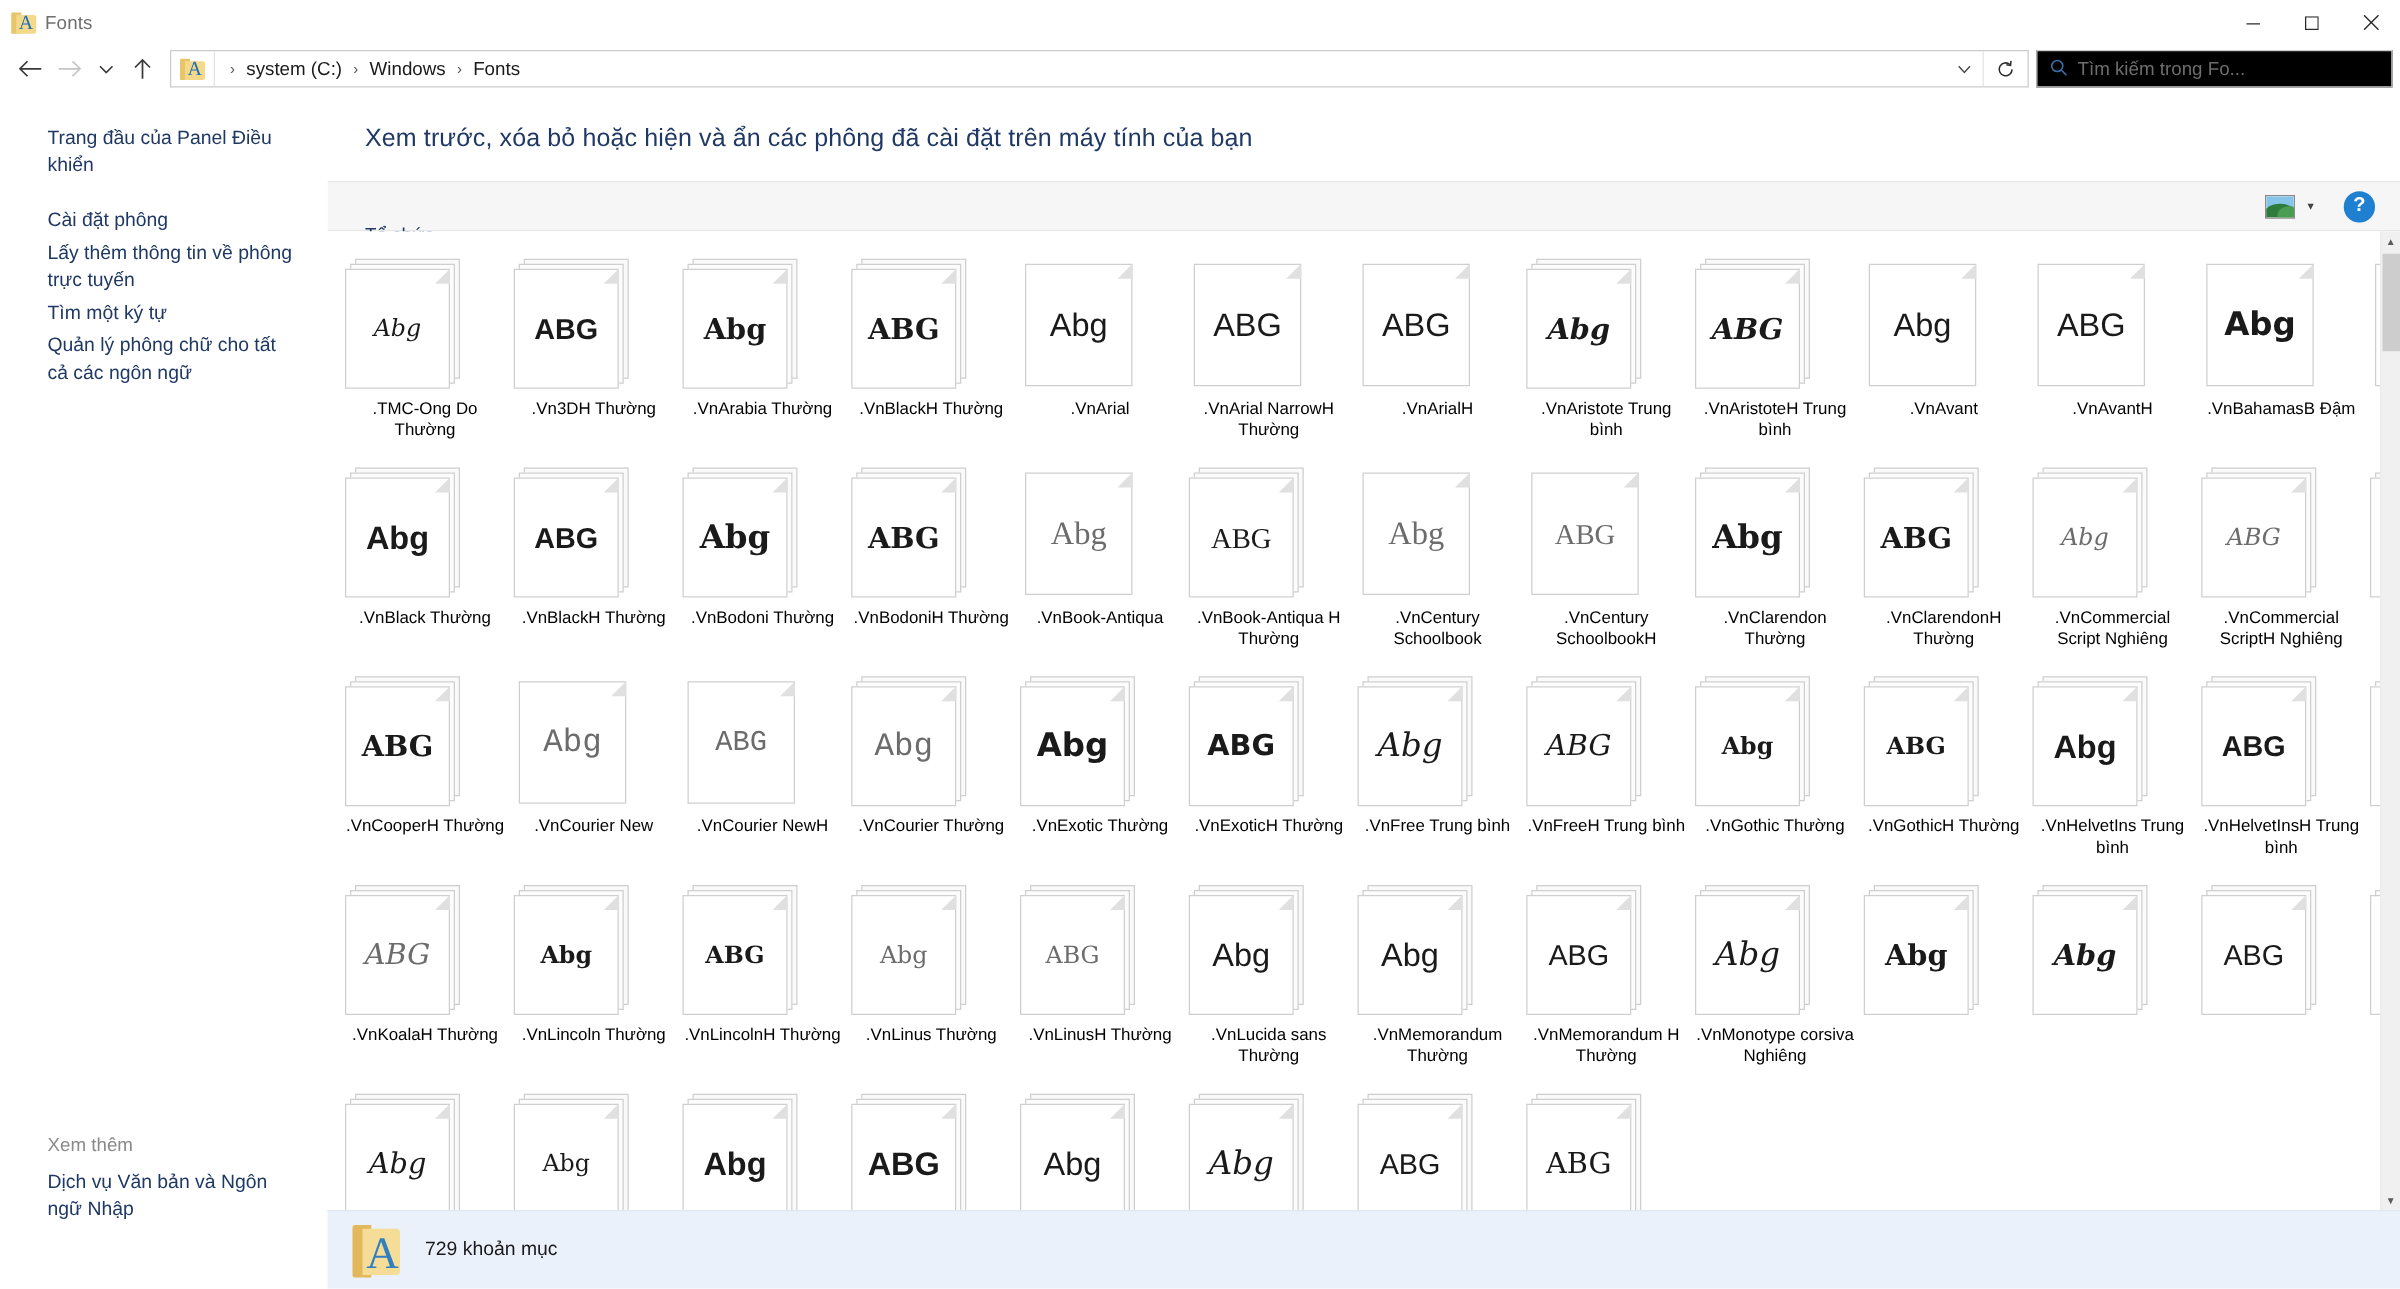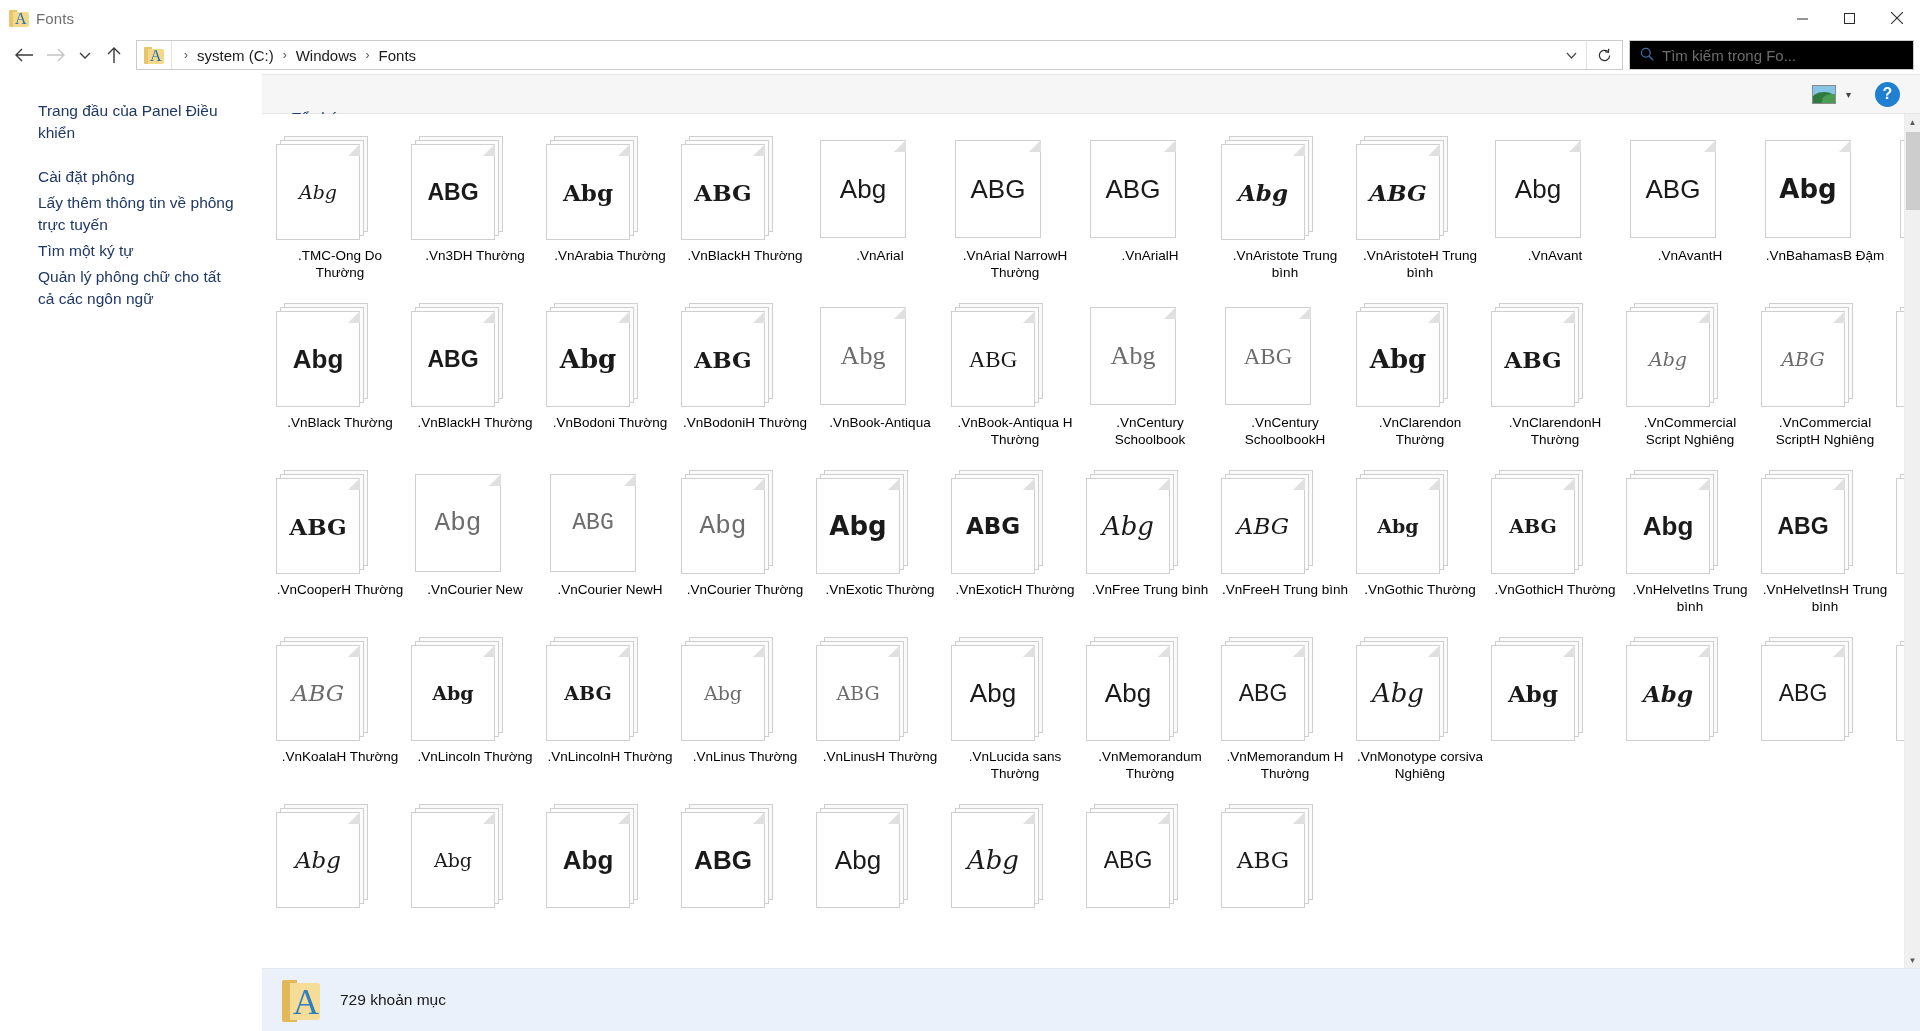--- a/index.html
+++ b/index.html
@@ -326,23 +326,30 @@
 
 <div class="body">
 
   <div class="sidebar">
     <a class="side-link first">Trang đầu của Panel Điều khiển</a>
     <a class="side-link">Cài đặt phông</a>
     <a class="side-link">Lấy thêm thông tin về phông trực tuyến</a>
     <a class="side-link">Tìm một ký tự</a>
     <a class="side-link">Quản lý phông chữ cho tất cả các ngôn ngữ</a>
 
+    <div class="side-bottom">
+      <div class="side-more">Xem thêm</div>
+      <a class="side-link">Dịch vụ Văn bản và Ngôn ngữ Nhập</a>
+    </div>
   </div>
 
   <div class="content">
+    <div class="content-head">
+      <h1>Xem trước, xóa bỏ hoặc hiện và ẩn các phông đã cài đặt trên máy tính của bạn</h1>
+    </div>
 
     <div class="toolbar">
       <div class="tb-item">
         <span>Tổ chức</span>
         <span class="tb-caret">▾</span>
       </div>
       <div class="tb-right">
         <div class="view-icon">
           <i class="sky"></i>
             <i class="hill"></i>

